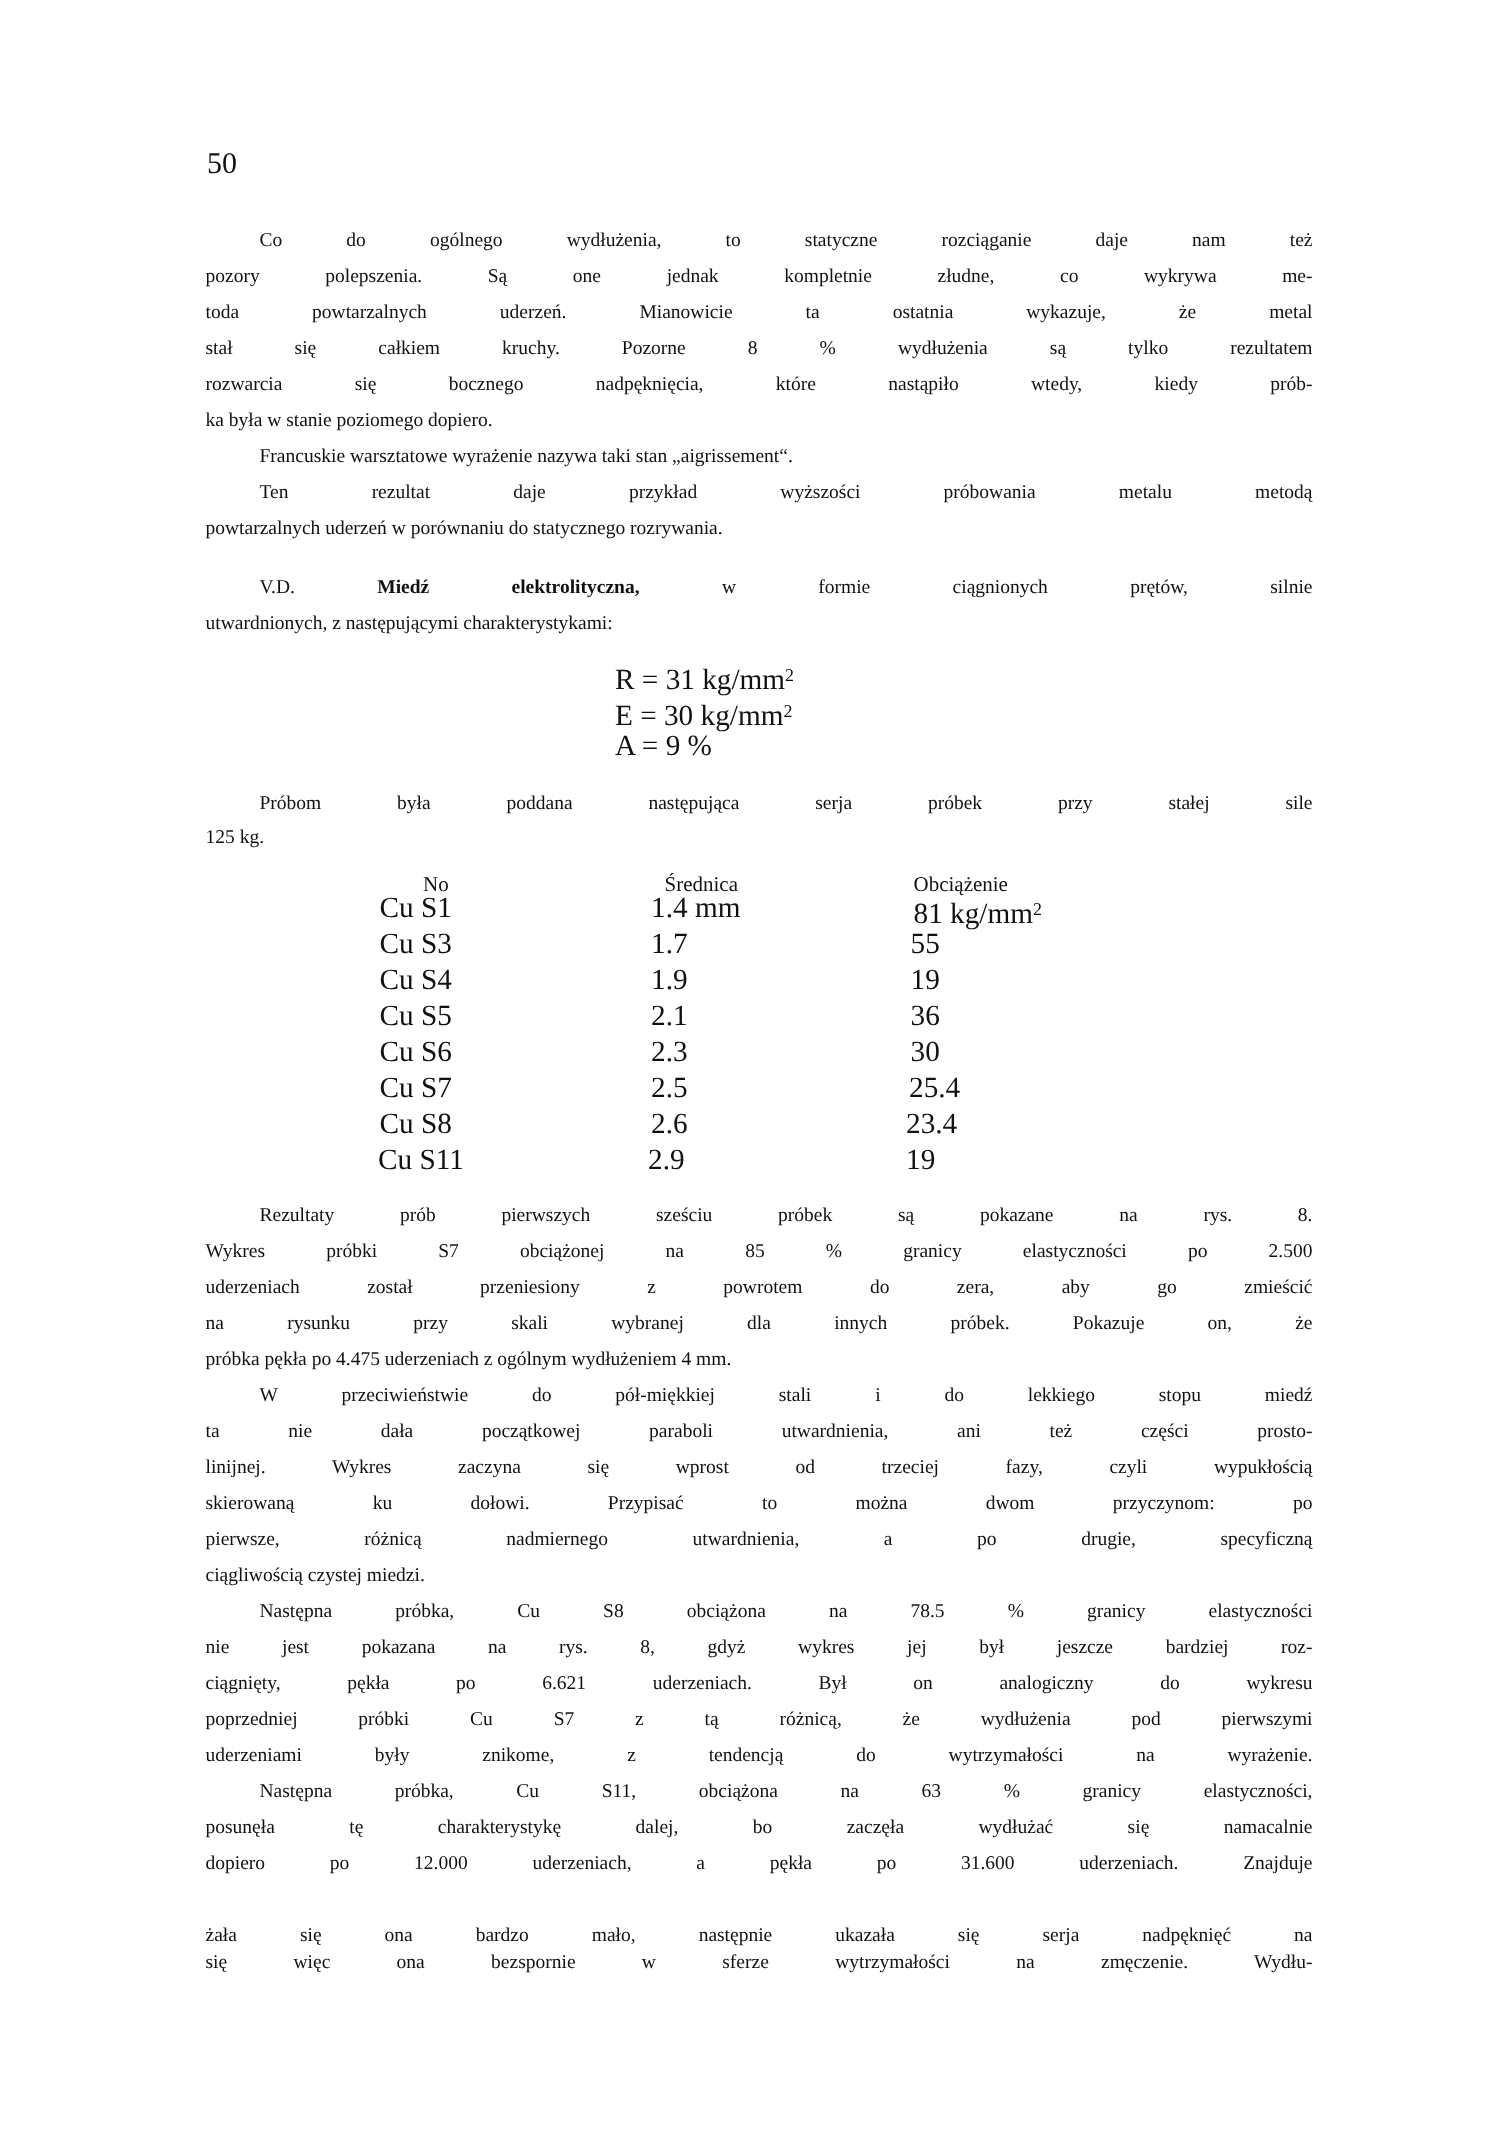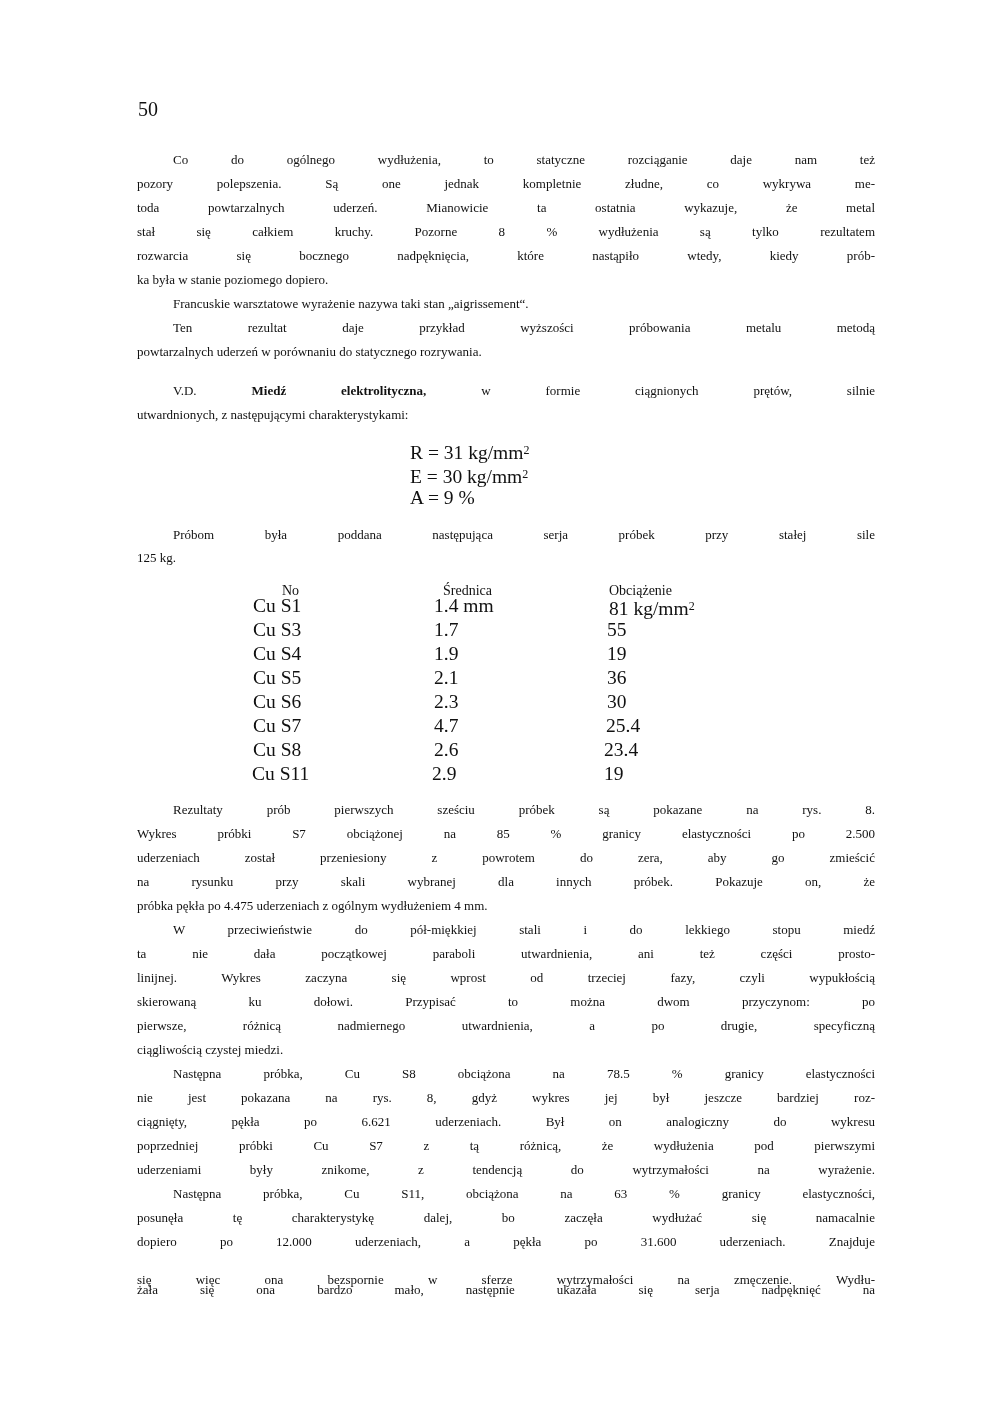--- a/index.html
+++ b/index.html
@@ -81,21 +81,21 @@
       <div class="cell" style="left:434px;top:666px">2.1</div>
       <div class="cell" style="left:607px;top:666px">36</div>
     </div>
     <div>
       <div class="cell" style="left:253px;top:690px">Cu S6</div>
       <div class="cell" style="left:434px;top:690px">2.3</div>
       <div class="cell" style="left:607px;top:690px">30</div>
     </div>
     <div>
       <div class="cell" style="left:253px;top:714px">Cu S7</div>
-      <div class="cell" style="left:434px;top:714px">4.7</div>
+      <div class="cell" style="left:434px;top:714px">2.5</div>
       <div class="cell" style="left:606px;top:714px">25.4</div>
     </div>
     <div>
       <div class="cell" style="left:253px;top:738px">Cu S8</div>
       <div class="cell" style="left:434px;top:738px">2.6</div>
       <div class="cell" style="left:604px;top:738px">23.4</div>
     </div>
     <div>
       <div class="cell" style="left:252px;top:762px">Cu S11</div>
       <div class="cell" style="left:432px;top:762px">2.9</div>
@@ -125,16 +125,16 @@
     <div class="line" style="top:1086px">nie jest pokazana na rys. 8, gdyż wykres jej był jeszcze bardziej roz-</div>
     <div class="line" style="top:1110px">ciągnięty, pękła po 6.621 uderzeniach. Był on analogiczny do wykresu</div>
     <div class="line" style="top:1134px">poprzedniej próbki Cu S7 z tą różnicą, że wydłużenia pod pierwszymi</div>
     <div class="line" style="top:1158px">uderzeniami były znikome, z tendencją do wytrzymałości na wyrażenie.</div>
   </div>
 
   <div>
     <div class="line indent" style="top:1182px">Następna próbka, Cu S11, obciążona na 63 % granicy elastyczności,</div>
     <div class="line" style="top:1206px">posunęła tę charakterystykę dalej, bo zaczęła wydłużać się namacalnie</div>
     <div class="line" style="top:1230px">dopiero po 12.000 uderzeniach, a pękła po 31.600 uderzeniach. Znajduje</div>
-    <div class="line" style="top:1268px">się więc ona bezspornie w sferze wytrzymałości na zmęczenie. Wydłu-</div>
+    <div class="line" style="top:1296px">się więc ona bezspornie w sferze wytrzymałości na zmęczenie. Wydłu-</div>
     <div class="line" style="top:1278px">żała się ona bardzo mało, następnie ukazała się serja nadpęknięć na</div>
   </div>
 </div>
 
 </body></html>

